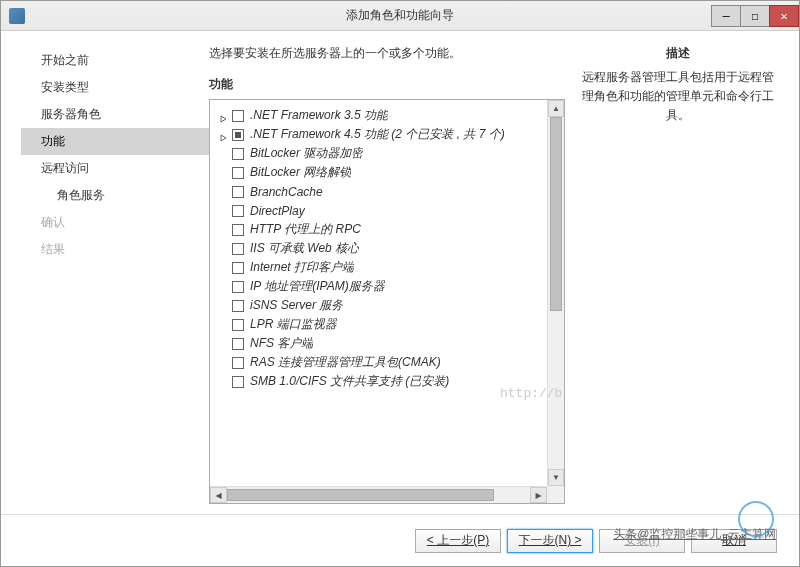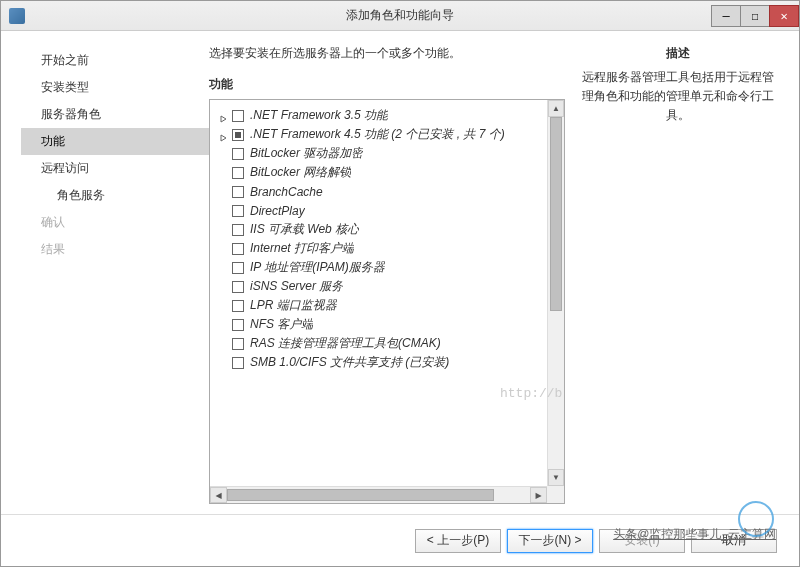--- a/index.html
+++ b/index.html
@@ -42,21 +42,21 @@
 .strack { flex: 1; position: relative; }
 .sthumb { position: absolute; left: 2px; right: 2px; background: #c0c0c0; border: 1px solid #aaa; }
 .hscroll { height: 17px; background: #f0f0f0; border-top: 1px solid #ddd; display: flex; }
 .hsbtn { width: 17px; background: #e8e8e8; border: 1px solid #ccc; display: flex; align-items: center; justify-content: center; font-size: 8px; color: #555; }
 .hstrack { flex: 1; position: relative; }
 .hsthumb { position: absolute; top: 2px; bottom: 2px; background: #c0c0c0; border: 1px solid #aaa; }
 .corner { width: 17px; height: 17px; background: #f0f0f0; }
 .desc-col { width: 202px; flex-shrink: 0; text-align: center; }
 .desc-text { font-size: 12px; color: #333; line-height: 1.6; margin-top: 4px; }
 .footer { height: 52px; border-top: 1px solid #ddd; display: flex; align-items: center; justify-content: flex-end; padding-right: 22px; gap: 6px; }
-.btn { min-width: 86px; height: 24px; border: 1px solid #aaa; background: linear-gradient(#fdfdfd,#ededed); font-size: 12px; color: #333; cursor: pointer; padding: 0 10px; }
+.btn { min-width: 86px; height: 24px; border: 1px solid #aaa; background: linear-gradient(#fdfdfd,#ededed); font-size: 12px; color: #333; cursor: pointer; padding: 0 10px; text-decoration: underline; }
 .btn:disabled { color: #999; cursor: default; }
 .btn.focus { border: 1px solid #3399ff; box-shadow: 0 0 2px #3399ff; }
 .watermark { position: absolute; left: 290px; top: 286px; color: #ccc; font-size: 13px; font-family: "Courier New", monospace; pointer-events: none; }
 .footer-watermark { position: absolute; right: 24px; bottom: 24px; font-size: 12px; color: #666; pointer-events: none; }
 .fw-logo { display: inline-flex; align-items: center; gap: 2px; text-decoration: underline; }
 .fw-circle { width: 36px; height: 36px; border: 2px solid #3399dd; border-radius: 50%; position: absolute; right: 2px; bottom: 6px; opacity: .7; }
 </style>
 </head>
 <body>
 
@@ -116,20 +116,25 @@
                   </div>
                   <div class="frow">
                     <span class="triangle spacer"></span>
                     <span class="chk"></span>
                     <span class="frow-label">BranchCache</span>
                   </div>
                   <div class="frow">
                     <span class="triangle spacer"></span>
                     <span class="chk"></span>
                     <span class="frow-label">DirectPlay</span>
+                  </div>
+                  <div class="frow">
+                    <span class="triangle spacer"></span>
+                    <span class="chk"></span>
+                    <span class="frow-label">HTTP 代理上的 RPC</span>
                   </div>
                   <div class="frow">
                     <span class="triangle spacer"></span>
                     <span class="chk"></span>
                     <span class="frow-label">IIS 可承载 Web 核心</span>
                   </div>
                   <div class="frow">
                     <span class="triangle spacer"></span>
                     <span class="chk"></span>
                     <span class="frow-label">Internet 打印客户端</span>

